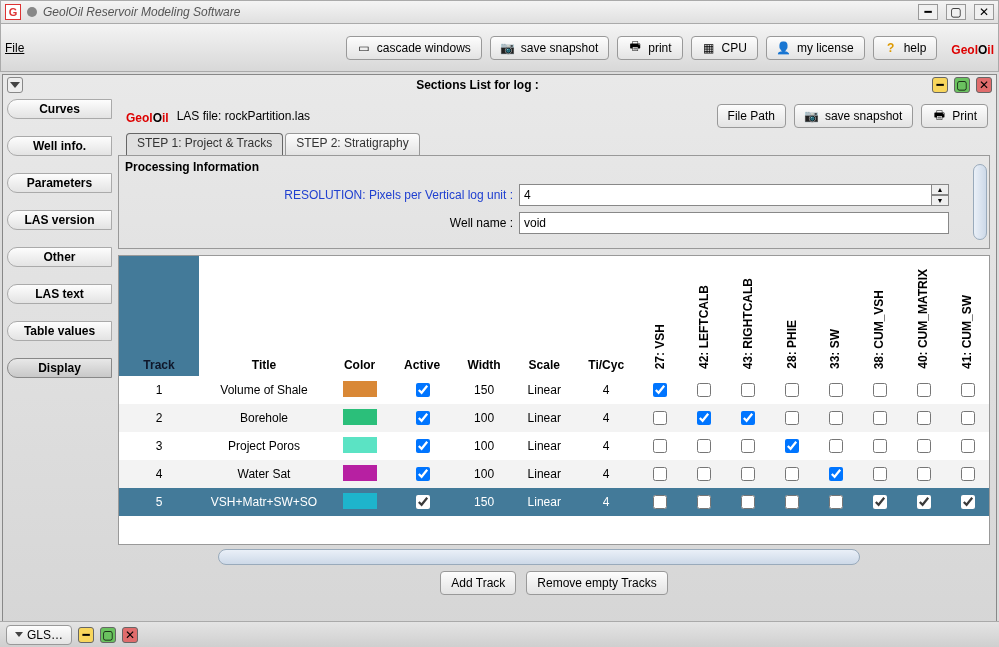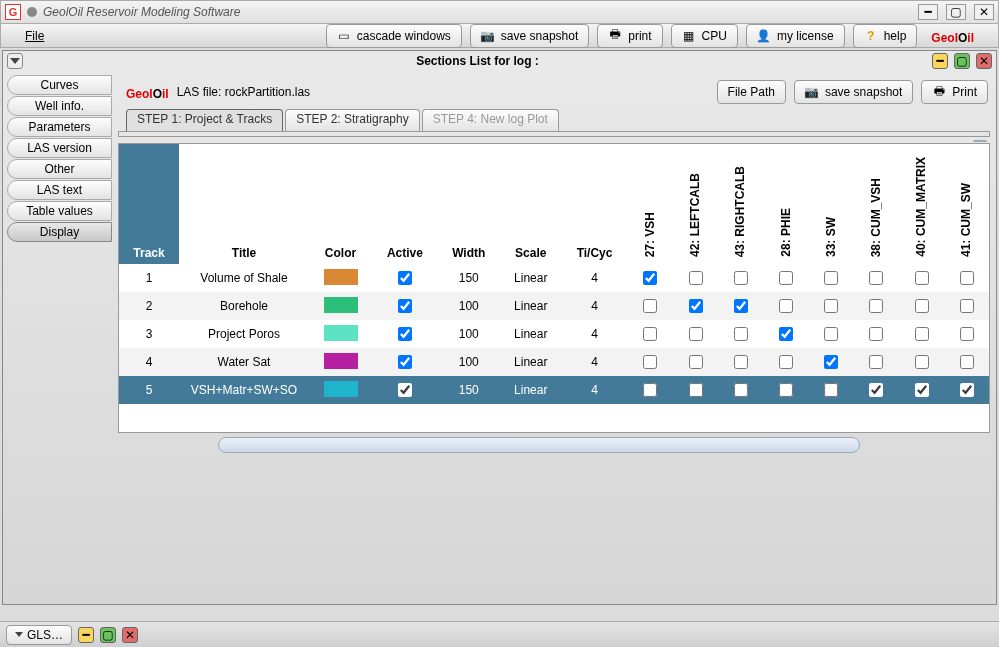--- a/index.html
+++ b/index.html
@@ -8,21 +8,21 @@
   .titlebar {
     height: 24px; background: linear-gradient(#f4f4f4,#e0e0e0); border: 1px solid #aaa;
     display: flex; align-items: center; padding: 0 4px; gap: 6px;
   }
   .titlebar .app-icon { width: 16px; height: 16px; border: 1px solid #d33; color:#d33; font-weight:bold; display:flex; align-items:center; justify-content:center; font-size:11px; background:#fff; }
   .titlebar .bullet { width:10px; height:10px; border-radius:50%; background:#888; }
   .titlebar .title { font-style: italic; color:#555; }
   .titlebar .spacer { flex:1; }
   .win-btn { width:20px; height:16px; border:1px solid #999; background:#f0f0f0; margin-left:2px; display:flex; align-items:center; justify-content:center; }
 
-  .menubar { height: 24px; background: linear-gradient(#f4f4f4,#d8d8d8); border:1px solid #aaa; border-top:none; display:flex; align-items:center; padding:0 24px; gap:8px; }
+  .menubar { height: 48px; background: linear-gradient(#f4f4f4,#d8d8d8); border:1px solid #aaa; border-top:none; display:flex; align-items:center; padding:0 4px; gap:8px; }
   .menubar .file { text-decoration: underline; }
   .tool-btn {
     height: 24px; padding: 0 10px; border:1px solid #999; border-radius:4px;
     background: linear-gradient(#fdfdfd,#e3e3e3); display:flex; align-items:center; gap:6px;
     cursor:pointer;
   }
   .tool-btn .icn { width:14px; height:14px; display:flex; align-items:center; justify-content:center; font-size:12px; }
   .brand { font-weight:bold; font-size:20px; margin-left:6px; }
   .brand .g1{color:#d00;} .brand .g2{color:#000;} .brand .g3{color:#d00;}
 
@@ -32,21 +32,21 @@
   }
   .inner-title {
     height: 20px; display:flex; align-items:center; padding:0 4px; gap:6px;
   }
   .inner-title .tri { width:0; height:0; border-left:5px solid transparent; border-right:5px solid transparent; border-top:6px solid #444; }
   .inner-title .it-txt { flex:1; font-weight:bold; text-align:center; }
   .dot-btn { width:16px; height:16px; border-radius:3px; border:1px solid #666; display:flex; align-items:center; justify-content:center; }
   .dot-min{background:#f8d65c;} .dot-max{background:#6ac25f;} .dot-close{background:#e06c6c;}
 
   .content { flex:1; display:flex; gap:4px; padding:4px; }
-  .sidebar { width:105px; display:flex; flex-direction:column; gap:0; }
+  .sidebar { width:105px; display:flex; flex-direction:column; gap:16px;font-weight:bold; }
   .side-tab {
     height:20px; border:1px solid #aaa; border-radius:10px 0 0 10px; background:linear-gradient(#fdfdfd,#e3e3e3);
     display:flex; align-items:center; justify-content:center; margin-bottom:1px; cursor:pointer;
   }
   .side-tab.active { background:linear-gradient(#e8e8e8,#c8c8c8); border-color:#888; }
 
   .main { flex:1; display:flex; flex-direction:column; }
   .main-header { height:34px; display:flex; align-items:center; gap:8px; padding:0 4px; }
   .main-header .brand { font-size:18px; }
   .main-header .las { font-size:12px;text-align:center; }
@@ -70,21 +70,21 @@
   .spin { display:flex; flex-direction:column; gap:0; margin-left:-1px; }
   .spin button { width:18px; height:11px; border:1px solid #888; background:#eee; font-size:7px; line-height:7px; padding:0; }
 
   .curves-panel { flex:1; display:flex; flex-direction:column; margin:4px 2px 2px 2px; }
   .curves-title { font-weight:bold; padding:2px 4px; }
 
   .table-wrap { border:1px solid #999; background:#fff; overflow:hidden; position:relative; height:290px; }
   table.grid { border-collapse:collapse; width:100%; }
   table.grid th, table.grid td { text-align:center; font-size:12px; padding:4px 6px; white-space:nowrap; }
   table.grid thead th { height:120px; vertical-align:bottom; }
-  th.track-h { background:#437a99; color:#ffffff; width:60px; }
+  th.track-h { background:#437a99; color:#0f172a; width:80px; }
   th.title-h { width:130px; }
   th.vert span { writing-mode:vertical-rl; transform:rotate(180deg); display:inline-block; }
   tbody tr.even { background:#f3f3f3; }
   tbody tr.sel { background:#437a99; color:#fff; }
   .color-sw { width:34px; height:16px; display:inline-block; border:none; }
   .cb { width:14px; height:14px; }
   tbody tr.sel .cb { accent-color:#fff; }
 
   .hscroll {
     height:16px; margin:4px 130px 0 100px; border:1px solid #9ab; border-radius:8px;
@@ -180,24 +180,38 @@
           </div>
         <div class="tool-btn">
             <span class="icn">🖶</span>
             <span>Print</span>
           </div>
       </div>
 
       <div class="tabs-row" id="steps">
           <div class="step-tab active">STEP 1: Project &amp; Tracks</div>
           <div class="step-tab">STEP 2: Stratigraphy</div>
-          <div class="step-tab disabled">STEP 4: New log Plot</div>
         </div>
 
       <div class="panel" style="position:relative;">
+        <div class="panel-title">Processing Information</div>
+        <div class="proc-grid">
+          <div class="proc-label blue">RESOLUTION: Pixels per Vertical log unit :</div>
+          <div style="display:flex;">
+            <input class="txt" value="4" style="">
+            <div class="spin">
+                <button>▲</button>
+                <button>▼</button>
+              </div>
+          </div>
+          <div></div>
+          <div class="proc-label">Well name :</div>
+          <input class="txt" value="void" style="">
+          <div></div>
+        </div>
         <div style="position:absolute; right:2px; top:8px; bottom:8px; width:14px; border:1px solid #9ab; border-radius:7px; background:linear-gradient(90deg,#eaf0f8,#cdd9e8);"></div>
       </div>
 
       <div class="curves-panel">
         <div class="table-wrap">
           <table class="grid" id="grid">
               <thead>
                 <tr>
                   <th class="track-h">Track</th>
                   <th class="title-h">Title</th>
@@ -299,20 +313,28 @@
                   <td><input type="checkbox" class="cb" style=""></td>
                   <td><input type="checkbox" class="cb" style=""></td>
                   <td><input type="checkbox" class="cb" checked="" style=""></td>
                   <td><input type="checkbox" class="cb" checked="" style=""></td>
                   <td><input type="checkbox" class="cb" checked="" style=""></td>
                 </tr>
               </tbody>
             </table>
         </div>
         <div class="hscroll"></div>
+        <div class="bottom-btns">
+          <div class="tool-btn">
+              <span>Add Track</span>
+            </div>
+          <div class="tool-btn">
+              <span>Remove empty Tracks</span>
+            </div>
+        </div>
       </div>
     </div>
   </div>
 </div>
 
 <div class="taskbar">
   <div class="task-item">
     <div style="width:0;height:0;border-left:4px solid transparent;border-right:4px solid transparent;border-top:5px solid #444;"></div>
     <span>GLS…</span>
   </div>

